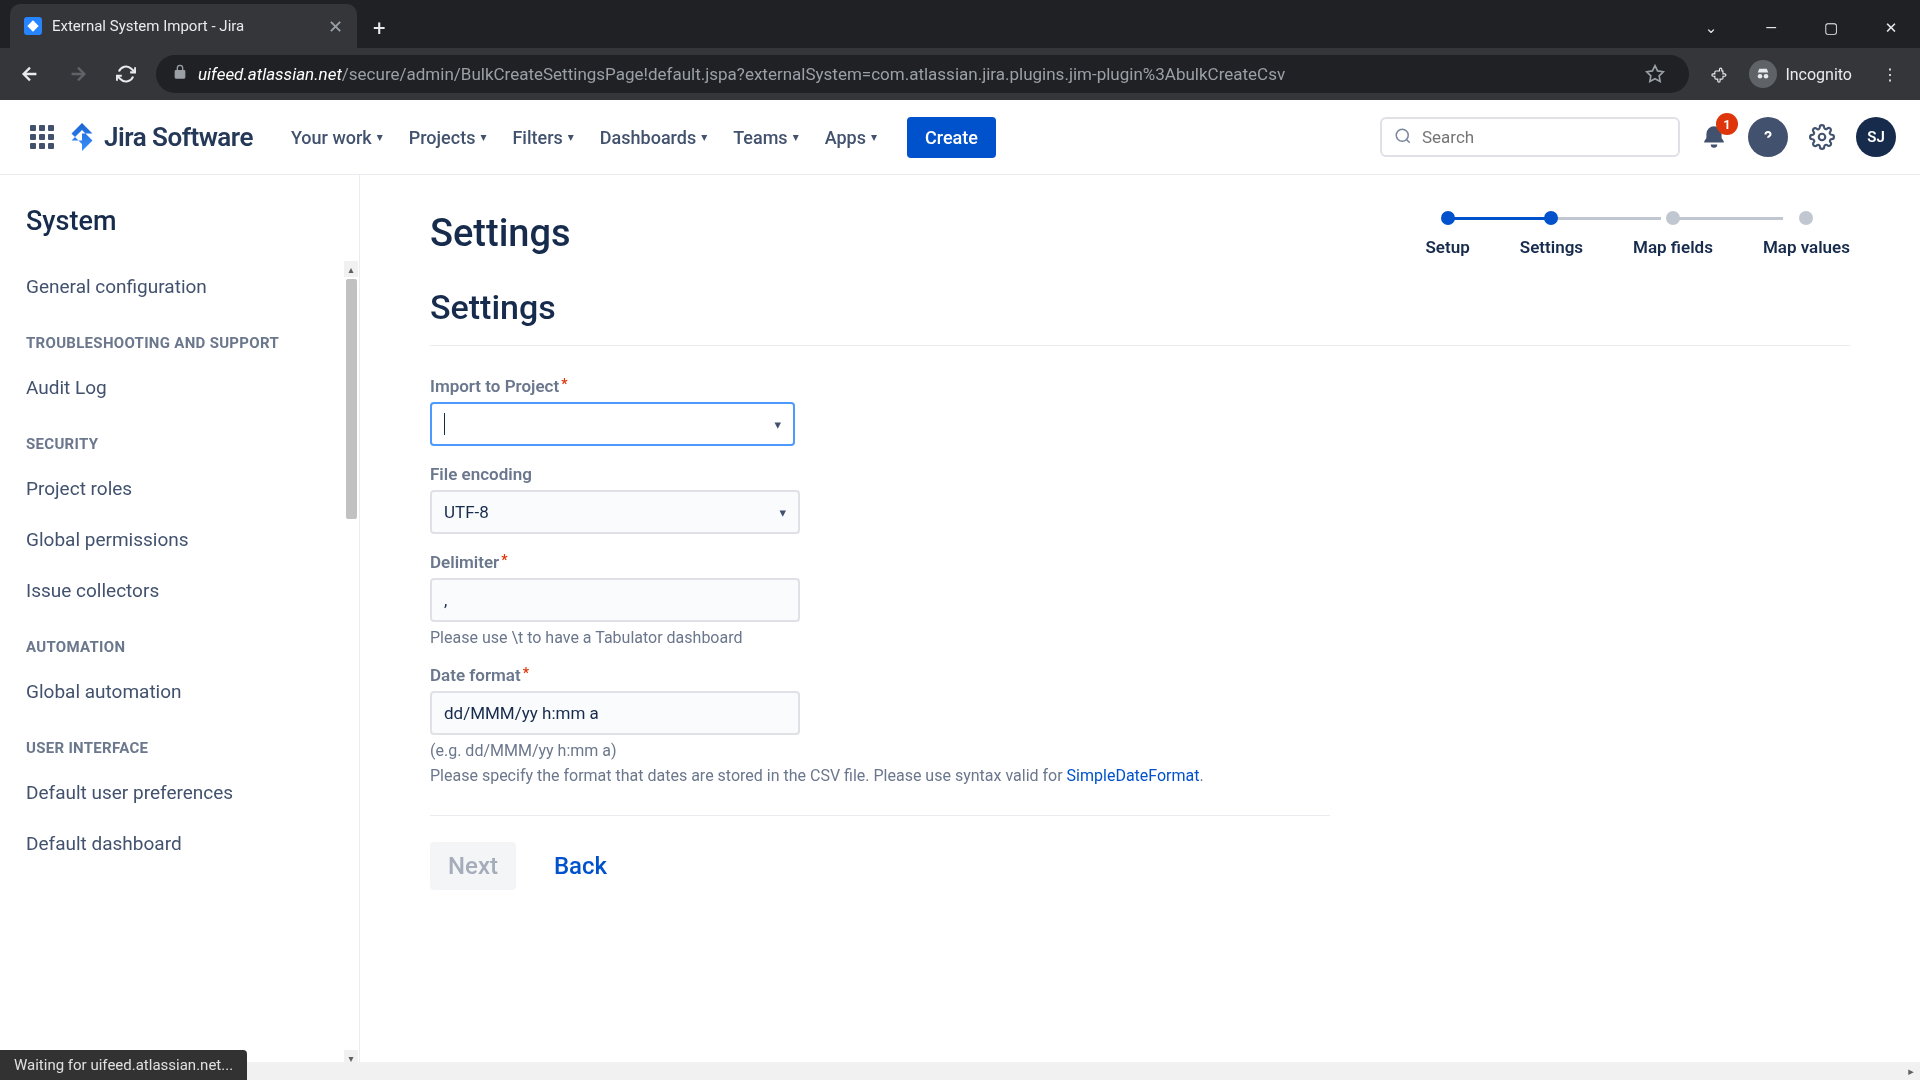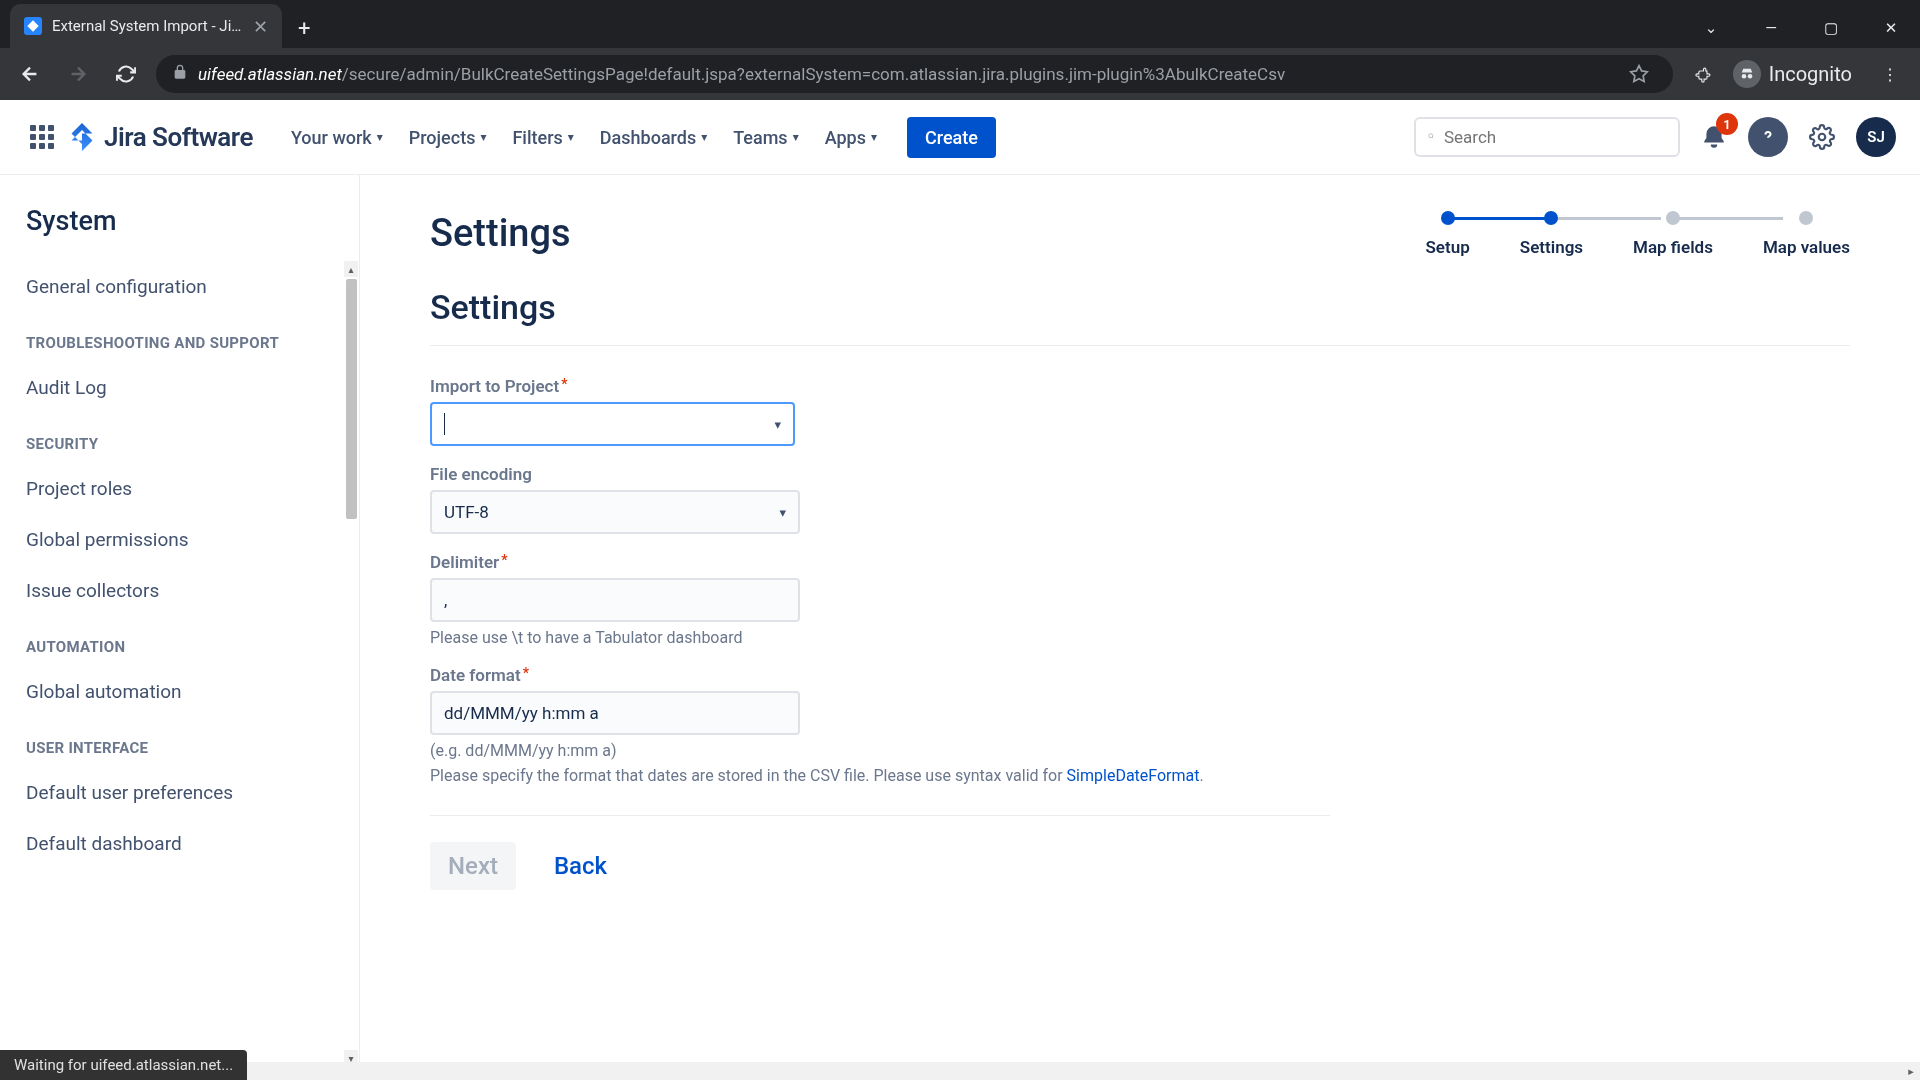--- a/index.html
+++ b/index.html
@@ -1,55 +1,55 @@
 <!DOCTYPE html>
 <html><head>
 <meta charset="utf-8">
 <style>
   * { box-sizing: border-box; margin: 0; padding: 0; font-family: -apple-system, BlinkMacSystemFont, "Segoe UI", Roboto, sans-serif; }
   body { background: #fff; width: 1920px; height: 1080px; overflow: hidden; position: relative; }
 
   
   .browser-chrome { background: #202124; height: 48px; display: flex; align-items: flex-end; }
-  .tab { background: #35363a; height: 44px; width: 272px; border-radius: 10px 10px 0 0; display: flex; align-items: center; padding: 0 14px; margin-left: 10px; color: #e8eaed; font-size: 15px; gap: 10px; }
+  .tab { background: #35363a; height: 44px; width: 347px; border-radius: 10px 10px 0 0; display: flex; align-items: center; padding: 0 14px; margin-left: 10px; color: #e8eaed; font-size: 15px; gap: 10px; }
   .tab-favicon { width: 18px; height: 18px; background: #2684ff; border-radius: 3px; position: relative; }
   .tab-favicon::after { content: ""; position: absolute; width: 8px; height: 8px; background: #fff; top: 5px; left: 5px; transform: rotate(45deg); }
   .tab-title { flex: 1; white-space: nowrap; overflow: hidden; text-overflow: ellipsis; }
   .tab-close { color: #9aa0a6; font-size: 18px; cursor: pointer; }
   .new-tab { color: #e8eaed; font-size: 22px; padding: 0 16px; height: 40px; display: flex; align-items: center; cursor: pointer; }
   .window-ctrls { margin-left: auto; display: flex; gap: 2px; }
   .win-btn { width: 58px; height: 40px; display: flex; align-items: center; justify-content: center; color: #e8eaed; cursor: pointer; font-size: 15px; }
 
   .toolbar { background: #35363a; height: 52px; display: flex; align-items: center; padding: 0 12px; gap: 12px; }
   .nav-btn { width: 36px; height: 36px; display: flex; align-items: center; justify-content: center; color: #e8eaed; border-radius: 50%; cursor: pointer; }
   .nav-btn.disabled { color: #5f6368; }
   .addr-bar { flex: 1; background: #202124; height: 38px; border-radius: 19px; display: flex; align-items: center; padding: 0 16px; color: #e8eaed; gap: 10px; font-size: 17px; }
   .lock-icon { color: #9aa0a6; }
   .addr-text { flex: 1; white-space: nowrap; overflow: hidden; }
   .addr-text .host { color: #fff; font-style: italic; }
   .addr-text .path { color: #9aa0a6; }
   .tb-icon { width: 36px; height: 36px; display: flex; align-items: center; justify-content: center; color: #e8eaed; cursor: pointer; }
-  .incog { display: flex; align-items: center; gap: 8px; color: #e8eaed; font-size: 20px; padding-right: 8px; }
+  .incog { display: flex; align-items: center; gap: 8px; color: #e8eaed; font-size: 16px; padding-right: 8px; }
   .incog-icon { width: 28px; height: 28px; background: #5f6368; border-radius: 50%; display: flex; align-items: center; justify-content: center; }
 
   
   .app { position: absolute; top: 100px; left: 0; right: 0; bottom: 0; display: flex; flex-direction: column; }
   .jira-header { height: 75px; border-bottom: 1px solid #ebecf0; display: flex; align-items: center; padding: 0 24px; gap: 8px; background: #fff; }
   .app-switcher { width: 36px; height: 36px; display: grid; grid-template-columns: repeat(3, 6px); grid-template-rows: repeat(3, 6px); gap: 3px; align-content: center; justify-content: center; cursor: pointer; }
   .app-switcher span { background: #42526e; border-radius: 1px; }
   .jira-logo { display: flex; align-items: center; gap: 8px; margin-right: 20px; cursor: pointer; }
   .logo-mark { width: 28px; height: 28px; position: relative; }
   .logo-mark svg { width: 100%; height: 100%; }
   .logo-text { font-size: 26px; font-weight: 600; color: #253858; letter-spacing: -0.5px; }
   .nav-items { display: flex; gap: 6px; }
   .nav-item { padding: 8px 10px; color: #42526e; font-size: 18px; font-weight: 500; display: flex; align-items: center; gap: 5px; cursor: pointer; border-radius: 4px; }
   .chev { font-size: 12px; color: #42526e; }
   .create-btn { background: #0052cc; color: #fff; border: none; padding: 10px 18px; border-radius: 4px; font-size: 18px; font-weight: 500; cursor: pointer; margin-left: 12px; }
   .hdr-right { margin-left: auto; display: flex; align-items: center; gap: 14px; }
-  .search-box { display: flex; align-items: flex-start; border: 2px solid #dfe1e6; border-radius: 6px; padding: 8px 12px; width: 266px; gap: 10px; }
+  .search-box { display: flex; align-items: flex-start; border: 2px solid #dfe1e6; border-radius: 6px; padding: 8px 12px; width: 300px; gap: 10px; }
   .search-box input { border: none; outline: none; font-size: 17px; flex: 1; color: #7a869a; background: transparent; }
   .hdr-icon { width: 40px; height: 40px; border-radius: 50%; display: flex; align-items: center; justify-content: center; color: #42526e; cursor: pointer; position: relative; }
   .notif-badge { position: absolute; top: -4px; right: -4px; background: #de350b; color: #fff; border-radius: 50%; width: 22px; height: 22px; font-size: 13px; display: flex; align-items: center; justify-content: center; font-weight: 600; }
   .hdr-icon.filled { background: #42526e; color: #fff; }
   .avatar { width: 40px; height: 40px; border-radius: 50%; background: #172b4d; color: #fff; display: flex; align-items: center; justify-content: center; font-weight: 600; font-size: 15px; }
 
   .body-row { flex: 1; display: flex; overflow: hidden; }
   .sidebar { width: 360px; border-right: 1px solid #ebecf0; padding: 30px 0 0 0; overflow-y: auto; position: relative; }
   .sidebar-title { font-size: 27px; font-weight: 500; color: #172b4d; padding: 0 26px 24px; }
   .sidebar-scroll { position: relative; height: calc(100% - 70px); overflow: hidden; }

